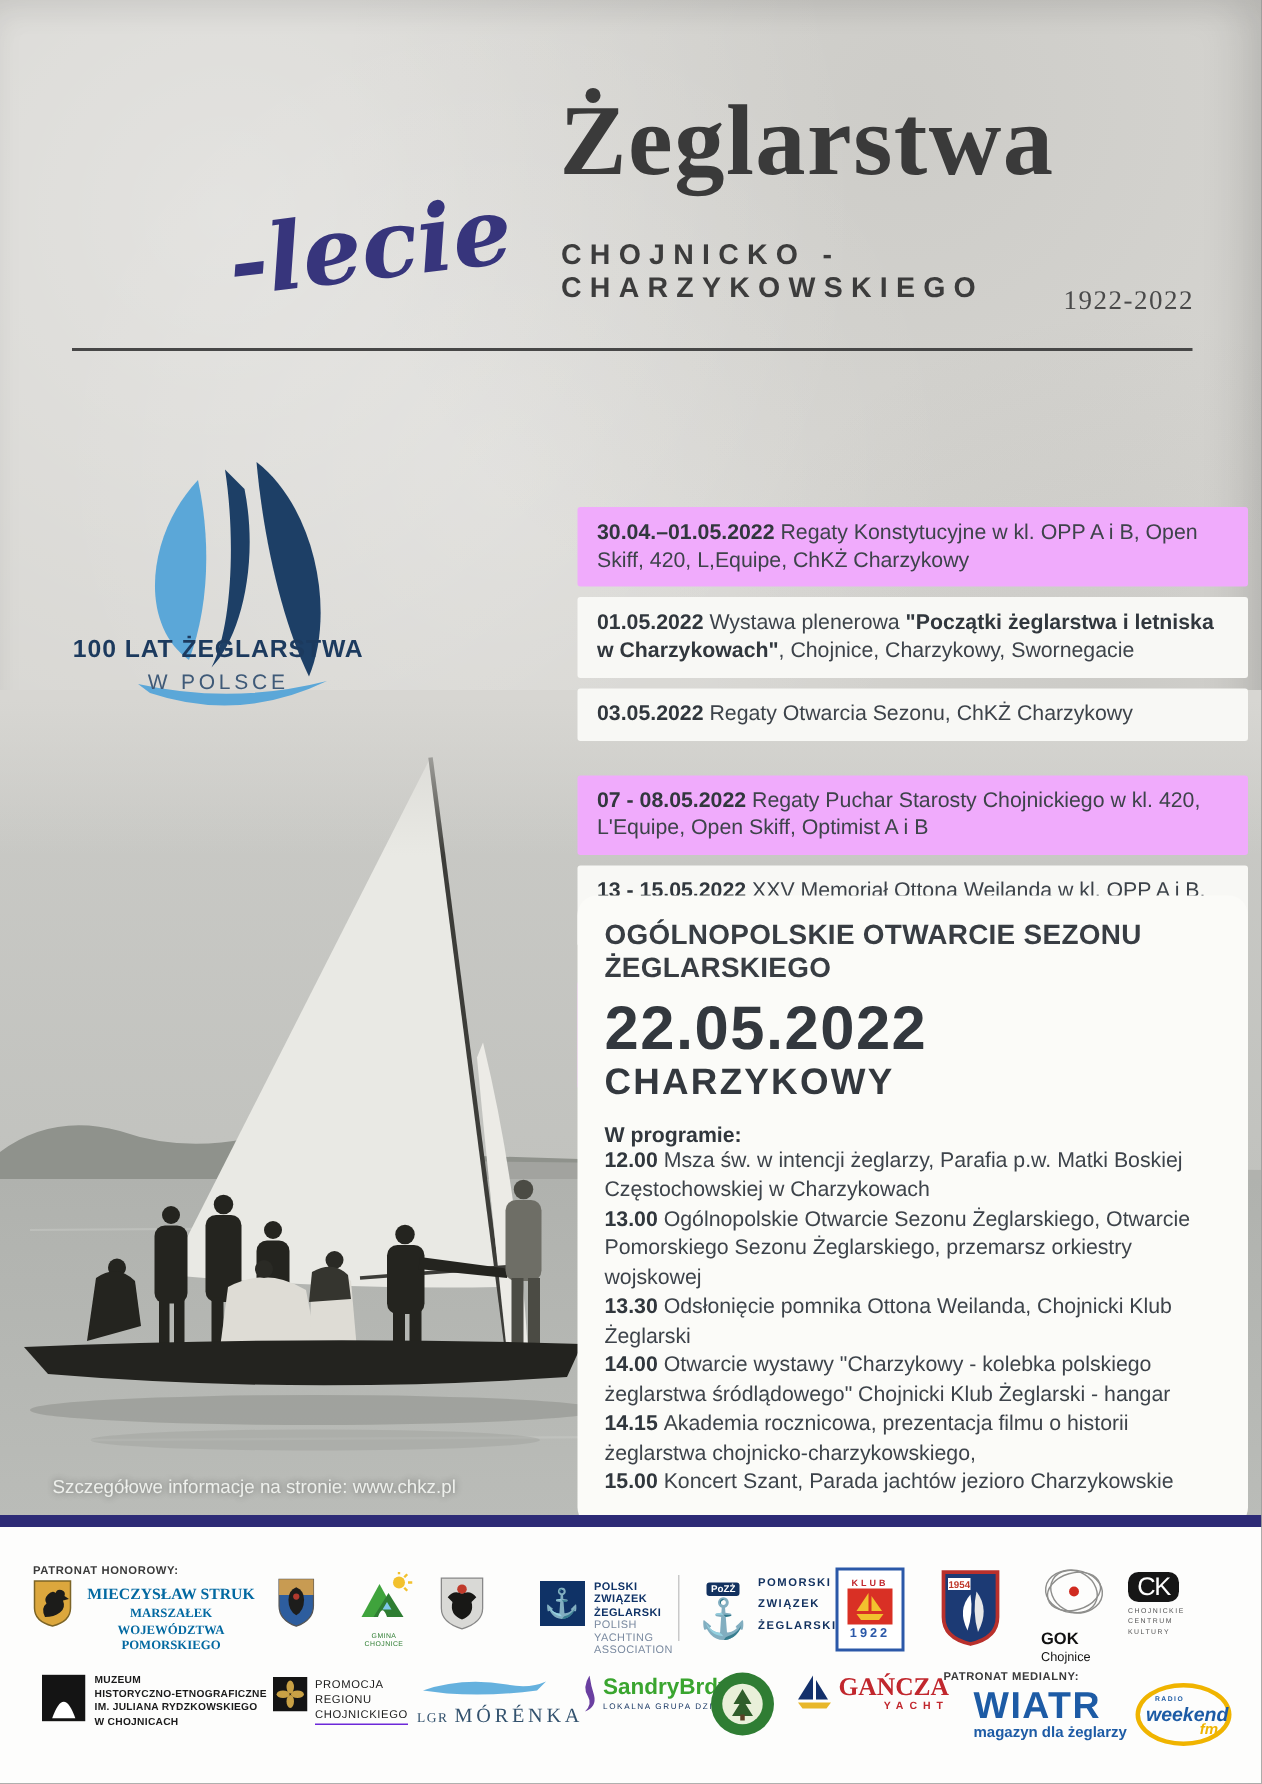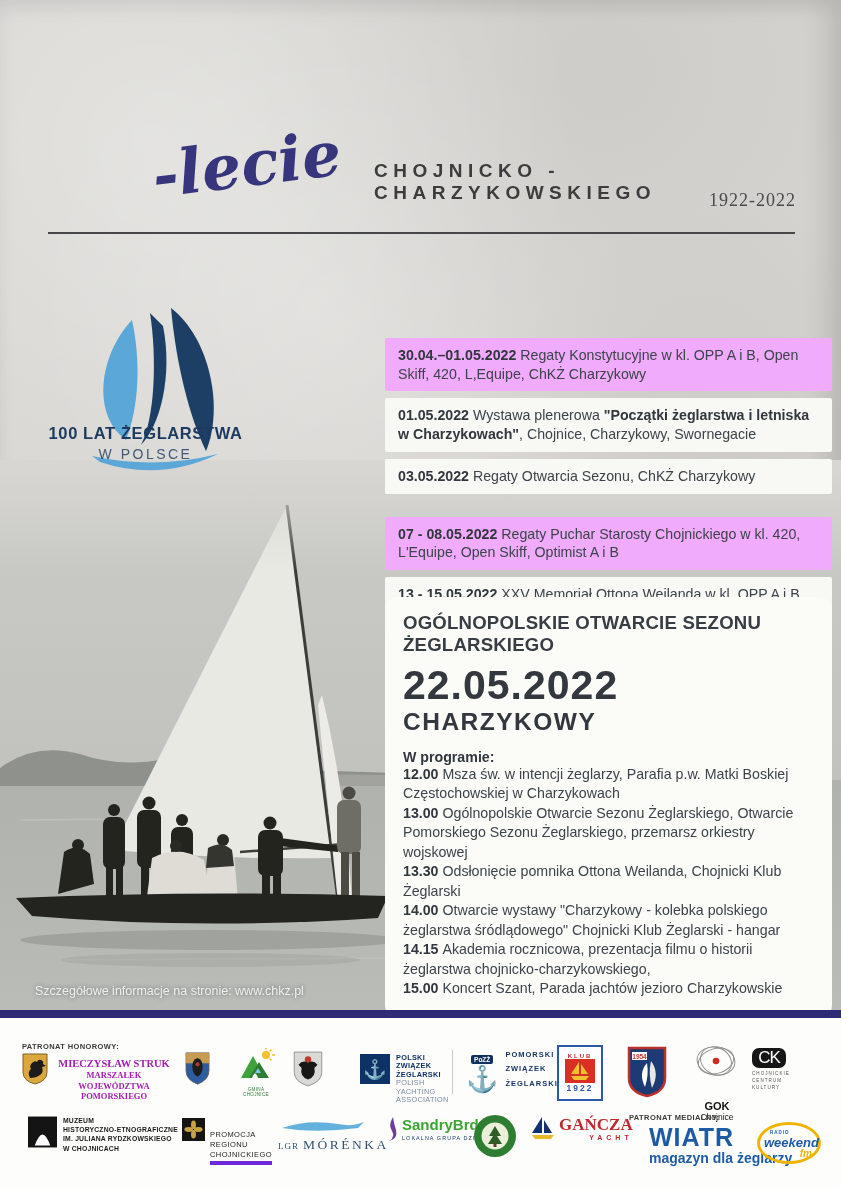--- a/index.html
+++ b/index.html
@@ -48,66 +48,67 @@
     background:linear-gradient(#d7d6d2 6%,rgba(215,214,210,0));}
   .caption{position:absolute;left:35px;top:984px;font-size:12.5px;color:#eef0ec;z-index:3;
     text-shadow:0 0 5px rgba(0,0,0,.45);}
   .navybar{position:absolute;left:0;top:1010px;width:841px;height:8px;background:#2d2b76;z-index:5;}
   
   .footer{position:absolute;left:0;top:1018px;width:841px;height:171px;background:#fdfdfc;z-index:5;}
   .footer *{box-sizing:border-box;}
   .flabel{position:absolute;font-size:7.5px;font-weight:700;color:#3a3a3a;letter-spacing:.4px;}
   .abs{position:absolute;}
   .struk{position:absolute;left:50px;top:40px;width:128px;text-align:center;
-    font-family:"Liberation Serif",serif;color:#a21caf;}
+    font-family:"Liberation Serif",serif;color:#0369a1;}
   .struk .n{font-size:10.5px;font-weight:700;}
   .struk .r{font-size:8.5px;font-weight:700;margin-top:1px;}
   .cap-tiny{font-size:4.6px;color:#2e7d32;text-align:center;letter-spacing:.3px;margin-top:1px;}
   .pzz-sq{width:30px;height:30px;background:#0f3266;color:#fff;display:flex;align-items:center;
     justify-content:center;font-size:19px;}
   .pzz-txt{font-size:7.3px;font-weight:700;color:#0f3266;line-height:1.15;letter-spacing:.3px;}
   .pzz-txt .en{font-weight:400;color:#7a8aa0;}
   .vdiv{position:absolute;width:1px;background:#c9c9c9;}
   .pozz-pill{background:#12315f;color:#fff;font-size:6.5px;font-weight:700;border-radius:2px;
     padding:1px 3px;display:inline-block;}
   .pozz-anchor{font-size:26px;color:#12315f;line-height:1;}
   .pozz-txt{font-size:7.5px;font-weight:700;color:#12315f;letter-spacing:1px;line-height:1.9;}
   .klub{width:46px;height:56px;border:2px solid #2b58a8;background:#fff;display:flex;
     flex-direction:column;align-items:center;justify-content:space-between;padding:6px 0;}
   .klub .kt{font-size:6px;font-weight:700;color:#c1272d;letter-spacing:2px;}
   .klub .ky{font-size:8.5px;font-weight:700;color:#2b58a8;letter-spacing:2px;}
   .klub .kmid{width:30px;height:26px;background:#d93025;display:flex;align-items:center;justify-content:center;}
   .ck-sq{width:34px;height:20px;background:#161616;border-radius:7px;color:#fff;display:flex;
     align-items:center;justify-content:center;font-size:17px;font-weight:400;letter-spacing:-1px;}
   .ck-txt{font-size:4.6px;color:#555;letter-spacing:1px;line-height:1.5;margin-top:3px;text-align:left;}
-  .gok-txt{text-align:center;line-height:1.05;margin-top:17px;}
+  .gok-txt{text-align:left;line-height:1.05;margin-top:3px;}
   .gok-txt .g1{font-size:11px;font-weight:700;color:#111;}
   .gok-txt .g2{font-size:8.5px;color:#111;}
   .muz-txt{font-size:6.8px;font-weight:700;color:#1a1a1a;line-height:1.35;letter-spacing:.2px;}
-  .promo-txt{font-size:7.5px;color:#1a1a1a;line-height:1.3;letter-spacing:.4px;border-bottom:4px solid #6d28d9;padding-bottom:2px;margin-top:12px;}
+  .promo-txt{font-size:7.5px;color:#1a1a1a;line-height:1.3;letter-spacing:.4px;border-bottom:1px solid #6d28d9;padding-bottom:2px;}
   .lgr-txt{font-family:"Liberation Serif",serif;color:#33526e;white-space:nowrap;}
   .lgr-txt .p{font-size:9px;letter-spacing:1px;}
   .lgr-txt .m{font-size:13.5px;letter-spacing:2.5px;}
   .sandry-name{font-size:15px;font-weight:700;color:#3aa52f;line-height:1;}
   .sandry-sub{font-size:5.4px;color:#12315f;letter-spacing:1.1px;margin-top:3px;}
   .gancza-name{font-family:"Liberation Serif",serif;font-size:17px;font-weight:700;color:#c1272d;line-height:1;}
   .gancza-sub{font-size:7px;font-weight:700;color:#c1272d;letter-spacing:4px;text-align:right;margin-top:1px;}
   .wiatr-name{font-size:25px;font-weight:900;color:#1d5ba5;letter-spacing:1px;line-height:.9;}
-  .wiatr-sub{font-size:14px;font-weight:700;color:#1d5ba5;margin-top:1px;}
+  .wiatr-sub{font-size:10px;font-weight:700;color:#1d5ba5;margin-top:1px;}
   .wknd{position:relative;width:64px;height:42px;border:3px solid #f0b400;border-radius:50%;}
   .wknd .radio{position:absolute;left:10px;top:5px;font-size:4.5px;font-weight:700;color:#1d5ba5;letter-spacing:1px;}
   .wknd .wk{position:absolute;left:4px;top:10px;font-size:13px;font-weight:700;font-style:italic;color:#1d5ba5;}
   .wknd .fm{position:absolute;right:6px;bottom:2px;font-size:10px;font-weight:700;font-style:italic;color:#f0b400;}
 </style>
 </head>
 <body>
 
 <div class="poster">
 
   <div class="hdr-lecie">-lecie</div>
+  <div class="hdr-title">Żeglarstwa</div>
   <div class="hdr-sub">CHOJNICKO - CHARZYKOWSKIEGO</div>
   <div class="hdr-years">1922-2022</div>
   <div class="hdr-rule"></div>
 
   <div class="logo-wrap">
     <svg width="210" height="205" viewBox="0 0 210 205">
       <defs>
           <path id="lc" d="M 105 183 A 86 86 0 1 1 104.9 183"></path>
         </defs>
       <text text-anchor="middle" font-size="12.5" font-weight="bold" letter-spacing="1.6" fill="#3f6e9e">

